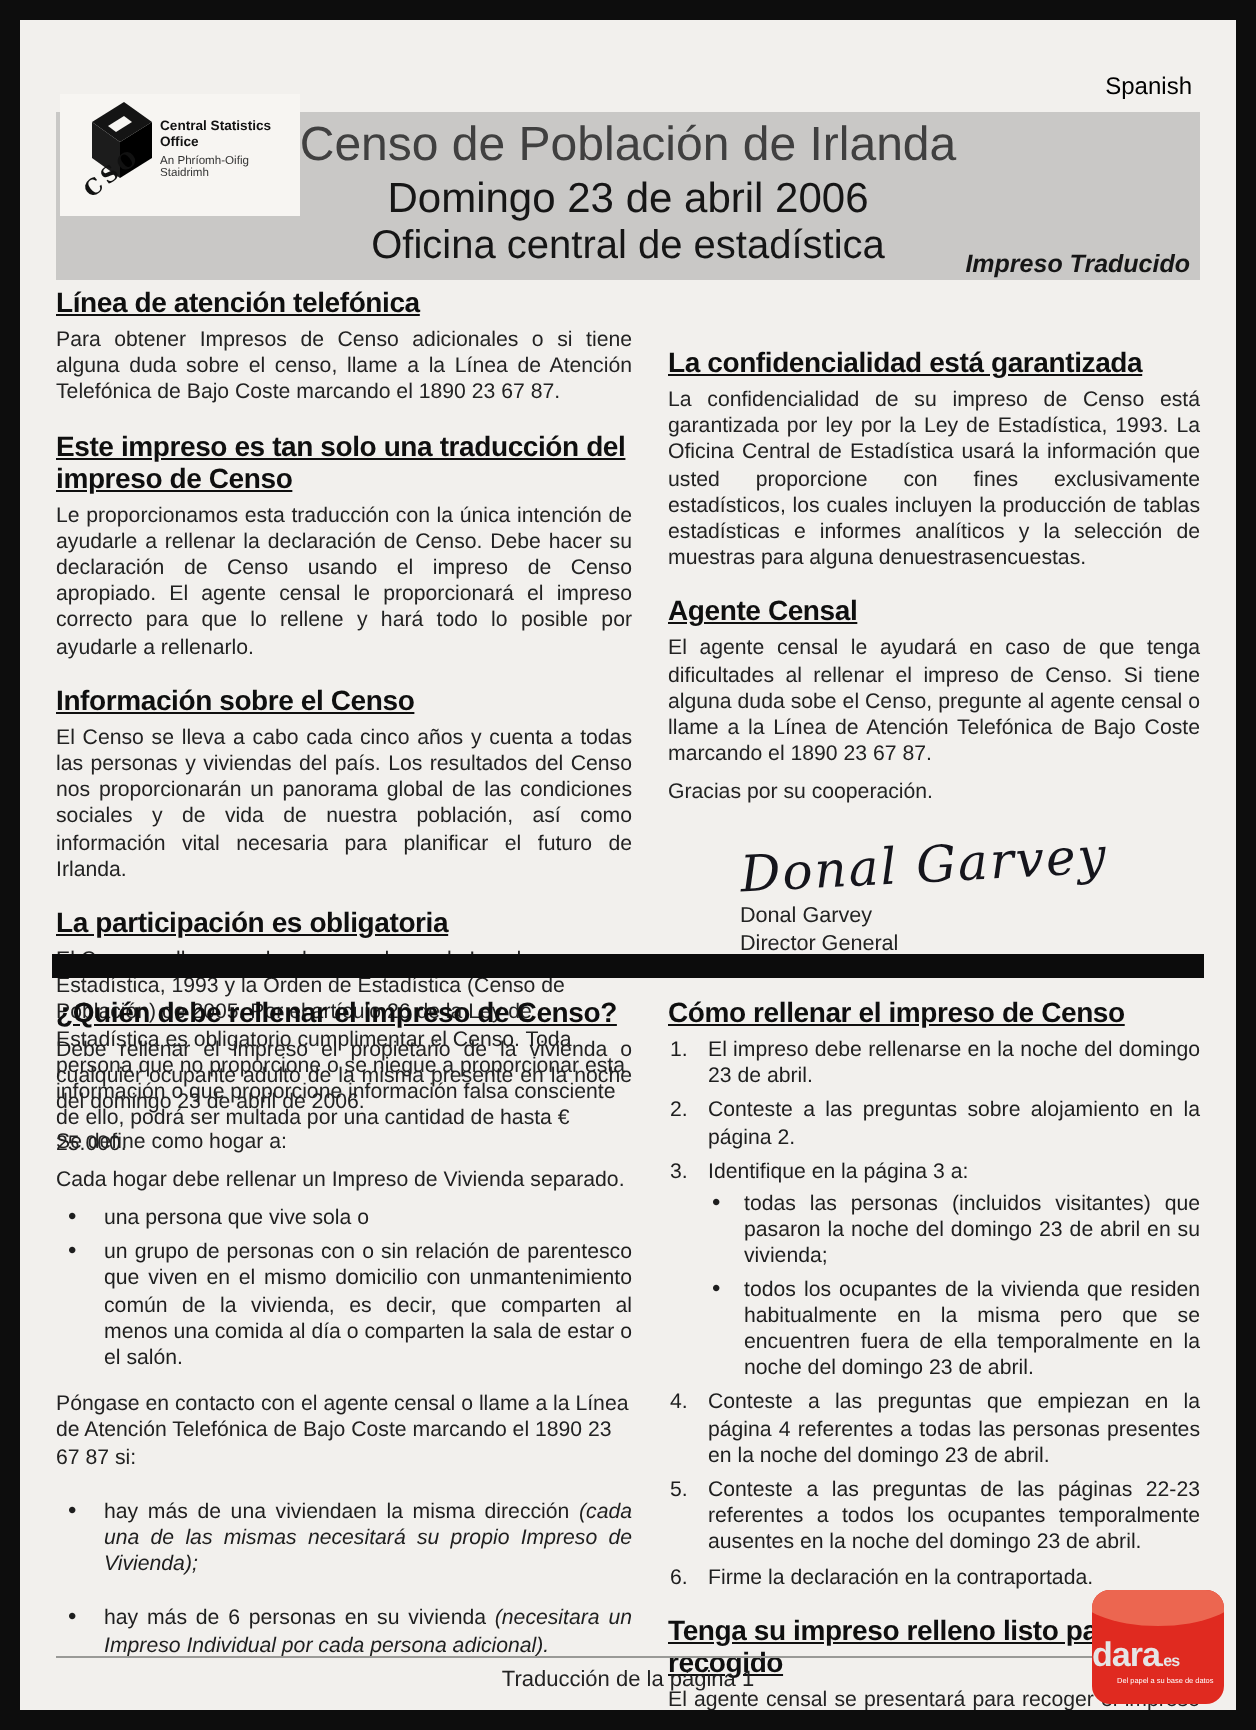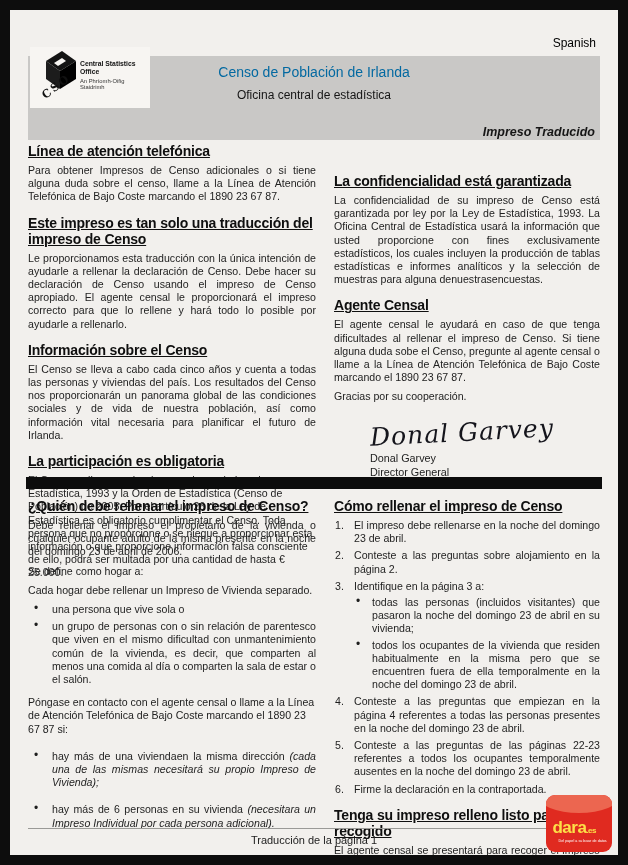--- a/index.html
+++ b/index.html
@@ -34,23 +34,23 @@
   .logo-cso {
     position:absolute; left:10px; top:33px;
     font-size:11px; font-weight:bold; letter-spacing:2px;
     transform:rotate(-38deg); color:#111;
     font-family:"DejaVu Serif", serif;
   }
   .logo-text { position:absolute; left:50px; top:13px; width:70px; }
   .logo-name { font-size:6.8px; font-weight:bold; color:#111; line-height:8px; }
   .logo-sub  { font-size:5.8px; color:#333; margin-top:2px; }
   .titles { position:absolute; left:0; right:0; top:3px; text-align:center; }
-  .t1 { font-size:14px; line-height:27px; color:#0369a1; }
+  .t1 { font-size:24px; line-height:27px; color:#404040; }
   .t2 { font-size:21px; line-height:28px; color:#161616; }
-  .t3 { font-size:12px; line-height:19px; color:#161616; }
+  .t3 { font-size:20px; line-height:19px; color:#161616; }
   .translated {
     position:absolute; right:5px; bottom:1px;
     font-size:12.5px; font-style:italic; font-weight:bold; color:#161616;
   }
   
   .cols { position:absolute; left:18px; right:18px; display:flex; gap:18px; }
   .cols.top { top:131px; height:336px; }
   .cols.bottom { top:486px; height:330px; }
   .col-l { width:288px; flex:none; }
   .col-r { flex:1; }
@@ -114,22 +114,22 @@
   }
   .dara {
     position:absolute; right:6px; bottom:3px; width:66px; height:57px;
     background:#e02a20; border-radius:9px; overflow:hidden;
   }
   .dara-dome {
     position:absolute; left:-8px; right:-8px; top:-16px; height:34px;
     background:#ec6650; border-radius:50%;
   }
   .dara-text {
-    position:absolute; left:0; right:16px; top:24px; text-align:right;
-    color:#fde047; font-weight:bold; font-size:17px; letter-spacing:-0.5px;
+    position:absolute; left:0; right:3px; top:24px; text-align:left;
+    color:#e5e5e5; font-weight:bold; font-size:17px; letter-spacing:-0.5px;
     line-height:17px;
   }
   .dara-tld { font-size:8px; font-weight:bold; }
   .dara-tag {
     position:absolute; left:0; right:0; top:44px; text-align:center;
     color:#fff; font-size:6px; transform:scale(0.62); transform-origin:center top;
     white-space:nowrap;
   }
 </style>
 </head>
@@ -149,20 +149,21 @@
           <polygon points="18,14 26,9 30,12 22,17" fill="#f7f5f2"></polygon>
         </svg>
         <span class="logo-cso">CSO</span>
         <div class="logo-text">
           <div class="logo-name">Central Statistics Office</div>
           <div class="logo-sub">An Phríomh-Oifig Staidrimh</div>
         </div>
       </div>
       <div class="titles">
         <div class="t1">Censo de Población de Irlanda</div>
+        <div class="t2">Domingo 23 de abril 2006</div>
         <div class="t3">Oficina central de estadística</div>
       </div>
       <div class="translated">Impreso Traducido</div>
     </div>
 
     <div class="cols top">
       <div class="col-l">
         <h3>Línea de atención telefónica</h3>
         <p>Para obtener Impresos de Censo adicionales o si tiene alguna duda sobre el censo, llame a la Línea de Atención Telefónica de Bajo Coste marcando el 1890 23 67 87.</p>
         <h3>Este impreso es tan solo una traducción del impreso de Censo</h3>
@@ -189,21 +190,21 @@
     <div class="divider"></div>
 
     <div class="cols bottom">
       <div class="col-l">
         <h3>¿Quién debe rellenar el impreso de Censo?</h3>
         <p>Debe rellenar el impreso el propietario de la vivienda o cualquier ocupante adulto de la misma presente en la noche del domingo 23 de abril de 2006.</p>
         <p class="ragged">Se define como hogar a:</p>
         <p class="ragged">Cada hogar debe rellenar un Impreso de Vivienda separado.</p>
         <ul class="bullets">
           <li>una persona que vive sola o</li>
-          <li>un grupo de personas con o sin relación de parentesco que viven en el mismo dificultad con unmantenimiento común de la vivienda, es decir, que comparten al menos una comida al día o comparten la sala de estar o el salón.</li>
+          <li>un grupo de personas con o sin relación de parentesco que viven en el mismo domicilio con unmantenimiento común de la vivienda, es decir, que comparten al menos una comida al día o comparten la sala de estar o el salón.</li>
         </ul>
         <p class="ragged" style="margin-top:10px">Póngase en contacto con el agente censal o llame a la Línea de Atención Telefónica de Bajo Coste marcando el 1890 23 67 87 si:</p>
         <ul class="bullets spaced">
           <li><span>hay más de una viviendaen la misma dirección </span><span class="it">(cada una de las mismas necesitará su propio Impreso de Vivienda);</span></li>
           <li><span>hay más de 6 personas en su vivienda </span><span class="it">(necesitara un Impreso Individual por cada persona adicional).</span></li>
         </ul>
       </div>
       <div class="col-r">
         <h3>Cómo rellenar el impreso de Censo</h3>
         <ol class="steps">

